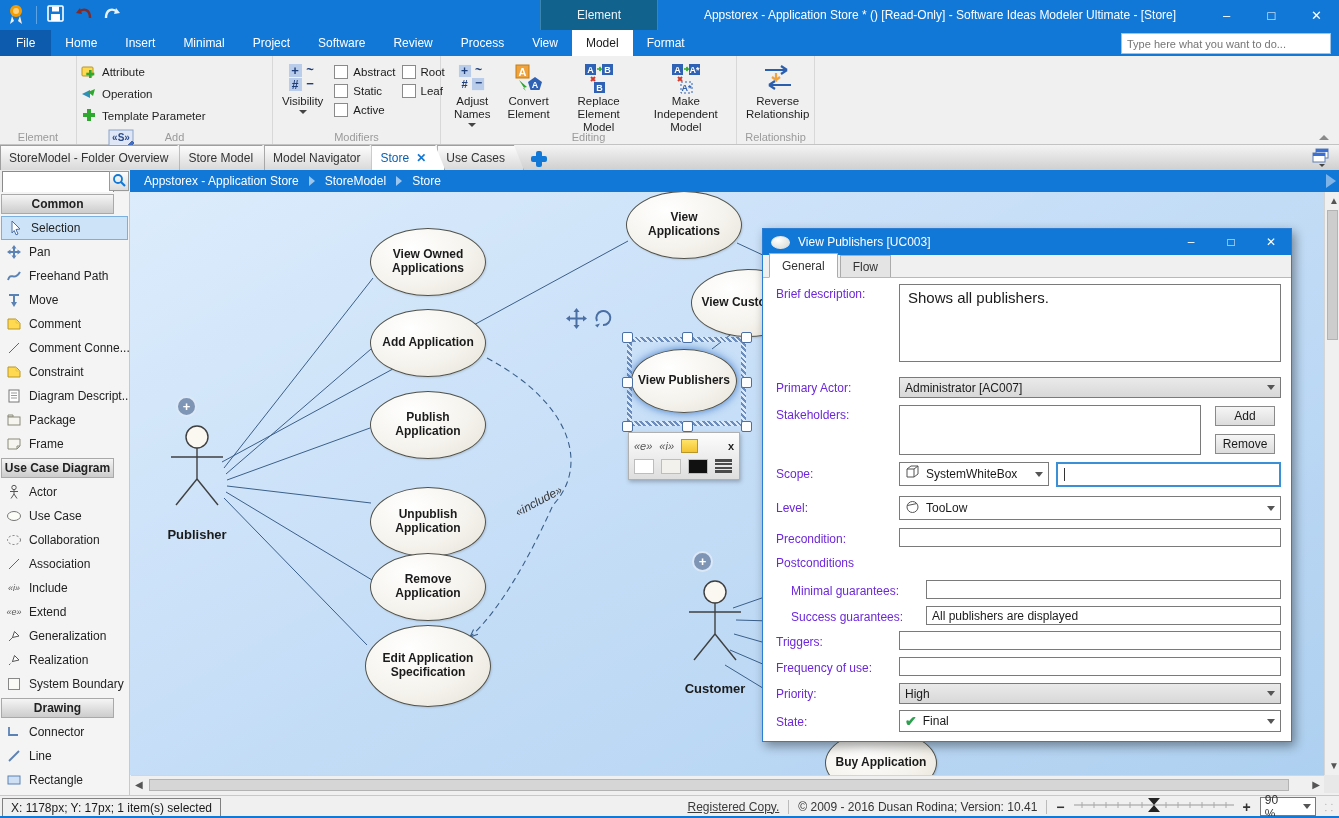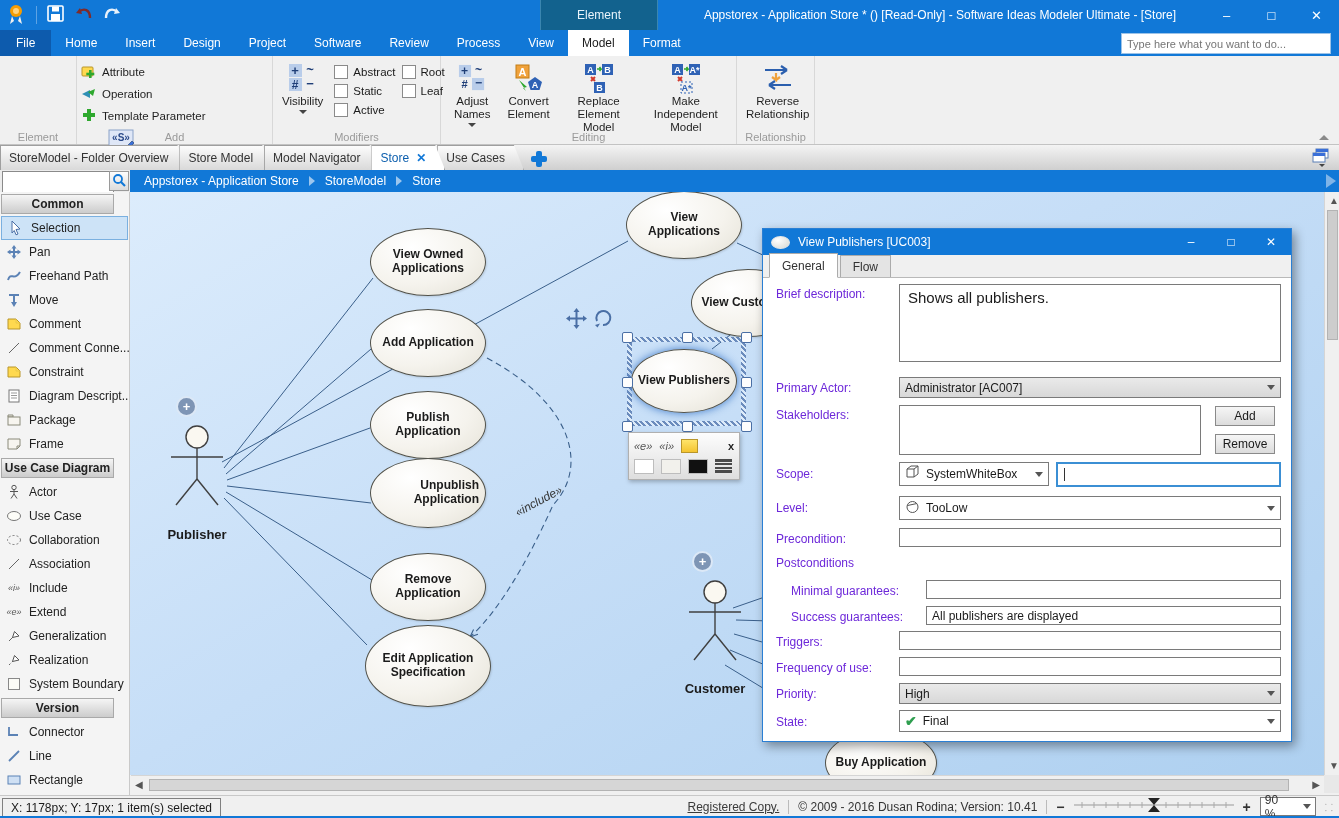--- a/index.html
+++ b/index.html
@@ -162,21 +162,21 @@
       <div class="win-btn">–</div>
       <div class="win-btn">□</div>
       <div class="win-btn">✕</div>
     </div>
   </div>
 
   <div class="menubar">
     <div class="mtab file">File</div>
     <div class="mtab">Home</div>
     <div class="mtab">Insert</div>
-    <div class="mtab">Design</div>
+    <div class="mtab">Minimal</div>
     <div class="mtab">Project</div>
     <div class="mtab">Software</div>
     <div class="mtab">Review</div>
     <div class="mtab">Process</div>
     <div class="mtab">View</div>
     <div class="mtab active">Model</div>
     <div class="mtab">Format</div>
     <input class="menu-search" placeholder="Type here what you want to do..." style="">
   </div>
 
@@ -560,21 +560,21 @@
         <span>Realization</span>
       </div>
       <div class="tb-item">
         <span class="tbi">
           <svg width="16" height="16" viewBox="0 0 16 16">
             <rect x="2.5" y="2.5" width="11" height="11" fill="#fbfbf6" stroke="#888"></rect>
           </svg>
         </span>
         <span>System Boundary</span>
       </div>
-      <div class="tb-header">Version</div>
+      <div class="tb-header">Drawing</div>
       <div class="tb-item">
         <span class="tbi">
           <svg width="16" height="16" viewBox="0 0 16 16">
             <path d="M3 3 v8 h9" fill="none" stroke="#5b82b5" stroke-width="1.8"></path>
           </svg>
         </span>
         <span>Connector</span>
       </div>
       <div class="tb-item">
         <span class="tbi">
@@ -632,21 +632,21 @@
         </g>
       </svg>
       <div class="" style="position: absolute; left: 383px; top: 302px; font-style: italic; font-size: 12px; color: rgb(51, 51, 51); transform: rotate(-28deg); white-space: nowrap;">«include»</div>
       <div class="sel-frame" style="left: 497px; top: 145px; width: 119px; height: 89px;"></div>
       <div class="uc" style="left: 496px; top: -1px; width: 116px; height: 68px;">View Applications</div>
       <div class="uc" style="left: 240px; top: 36px; width: 116px; height: 68px;">View Owned Applications</div>
       <div class="uc" style="left: 561px; top: 77px; width: 114px; height: 68px;">View Customers</div>
       <div class="uc" style="left: 240px; top: 117px; width: 116px; height: 68px;">Add Application</div>
       <div class="uc selected" style="left: 501px; top: 157px; width: 106px; height: 64px;">View Publishers</div>
       <div class="uc" style="left: 240px; top: 199px; width: 116px; height: 68px;">Publish Application</div>
-      <div class="uc" style="left: 240px; top: 266px; width: 116px; height: 70px; text-align: right;">Unpublish Application</div>
+      <div class="uc" style="left: 240px; top: 295px; width: 116px; height: 70px;">Unpublish Application</div>
       <div class="uc" style="left: 240px; top: 361px; width: 116px; height: 68px;">Remove Application</div>
       <div class="uc" style="left: 235px; top: 433px; width: 126px; height: 82px;">Edit Application Specification</div>
       <div class="uc" style="left: 695px; top: 538px; width: 112px; height: 66px;">Buy Application</div>
       <div class="handle" style="left: 492px; top: 140px;"></div>
       <div class="handle" style="left: 551.5px; top: 140px;"></div>
       <div class="handle" style="left: 611px; top: 140px;"></div>
       <div class="handle" style="left: 492px; top: 184.5px;"></div>
       <div class="handle" style="left: 611px; top: 184.5px;"></div>
       <div class="handle" style="left: 492px; top: 229px;"></div>
       <div class="handle" style="left: 551.5px; top: 229px;"></div>

